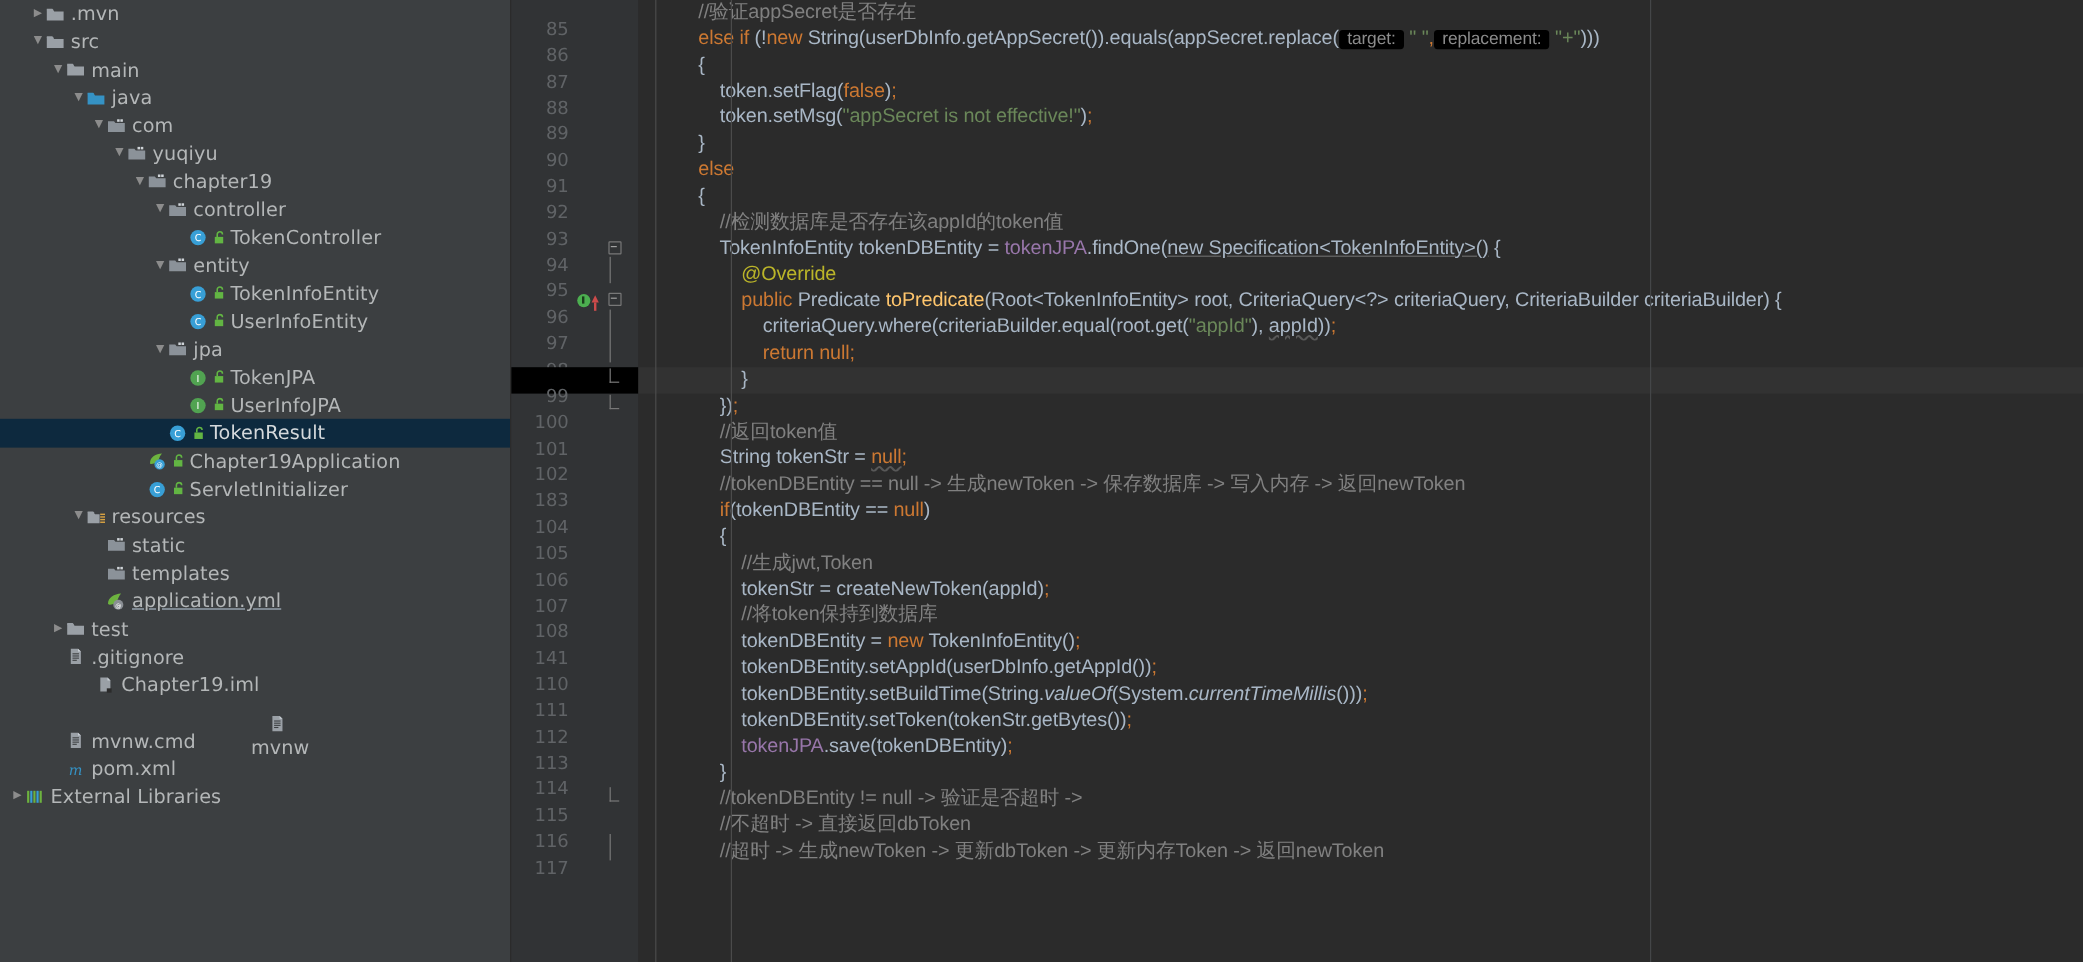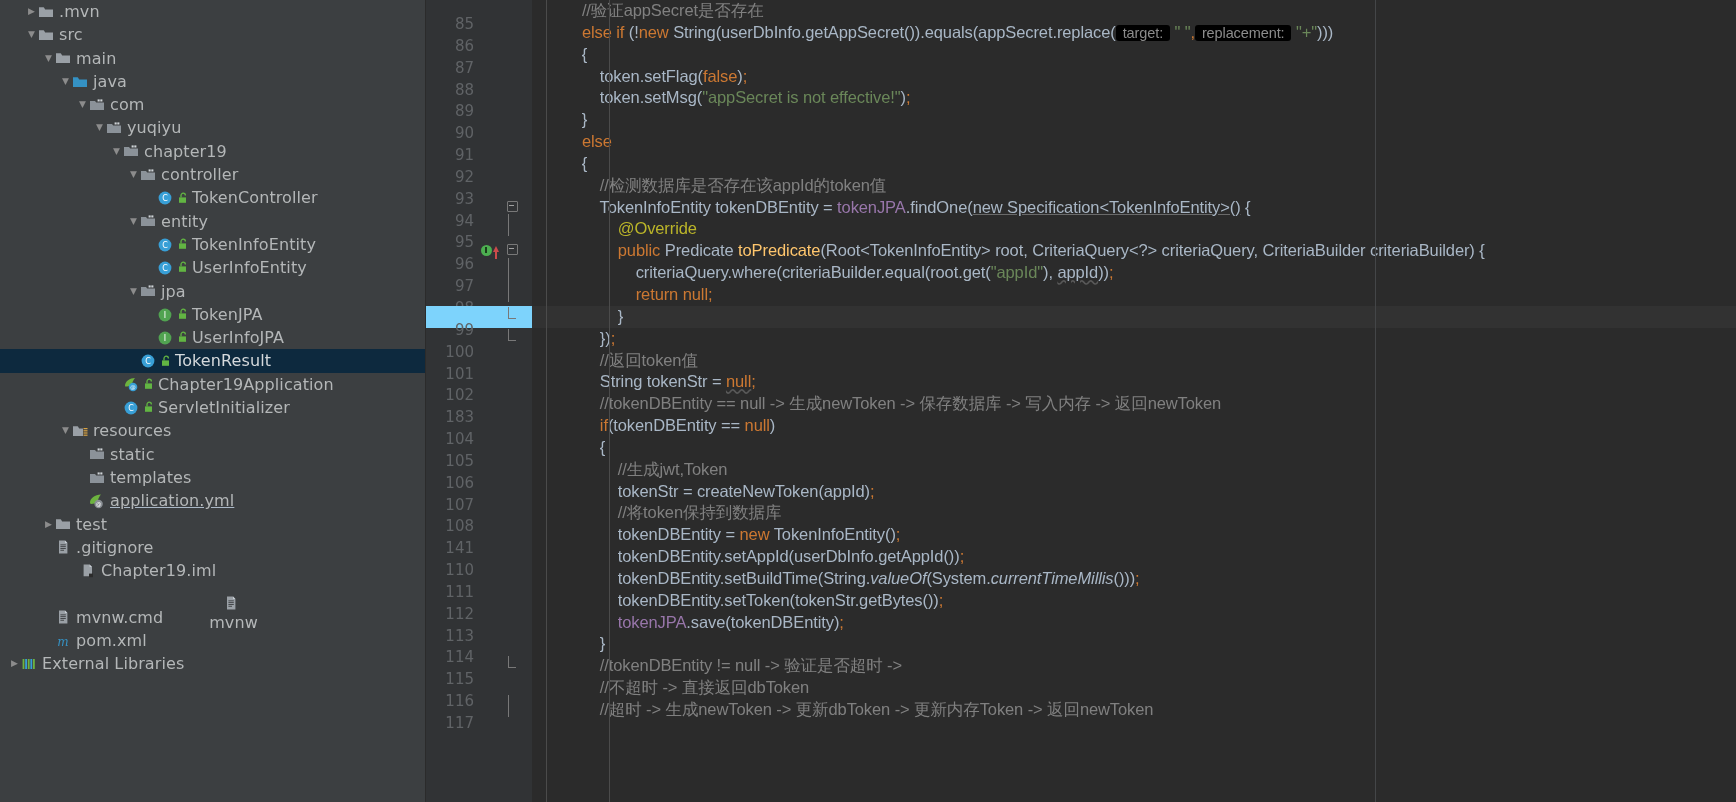--- a/index.html
+++ b/index.html
@@ -99,21 +99,21 @@
   .g-row {
     height: 21.85px;
     line-height: 21.85px;
     display: flex;
     align-items: center;
     position: relative;
     font-size: 15px;
     color: #606366;
     font-family: "DejaVu Sans", "Liberation Sans", sans-serif;
   }
-  .g-row.cur { background: #7dd3fc; }
+  .g-row.cur { background: #000000; }
   .g-num {
     width: 48px;
     text-align: right;
     padding-right: 4px;
     color: #606366;
     font-size: 15px;
     margin-top: 28px;
   }
   .g-mark {
     width: 22px;

